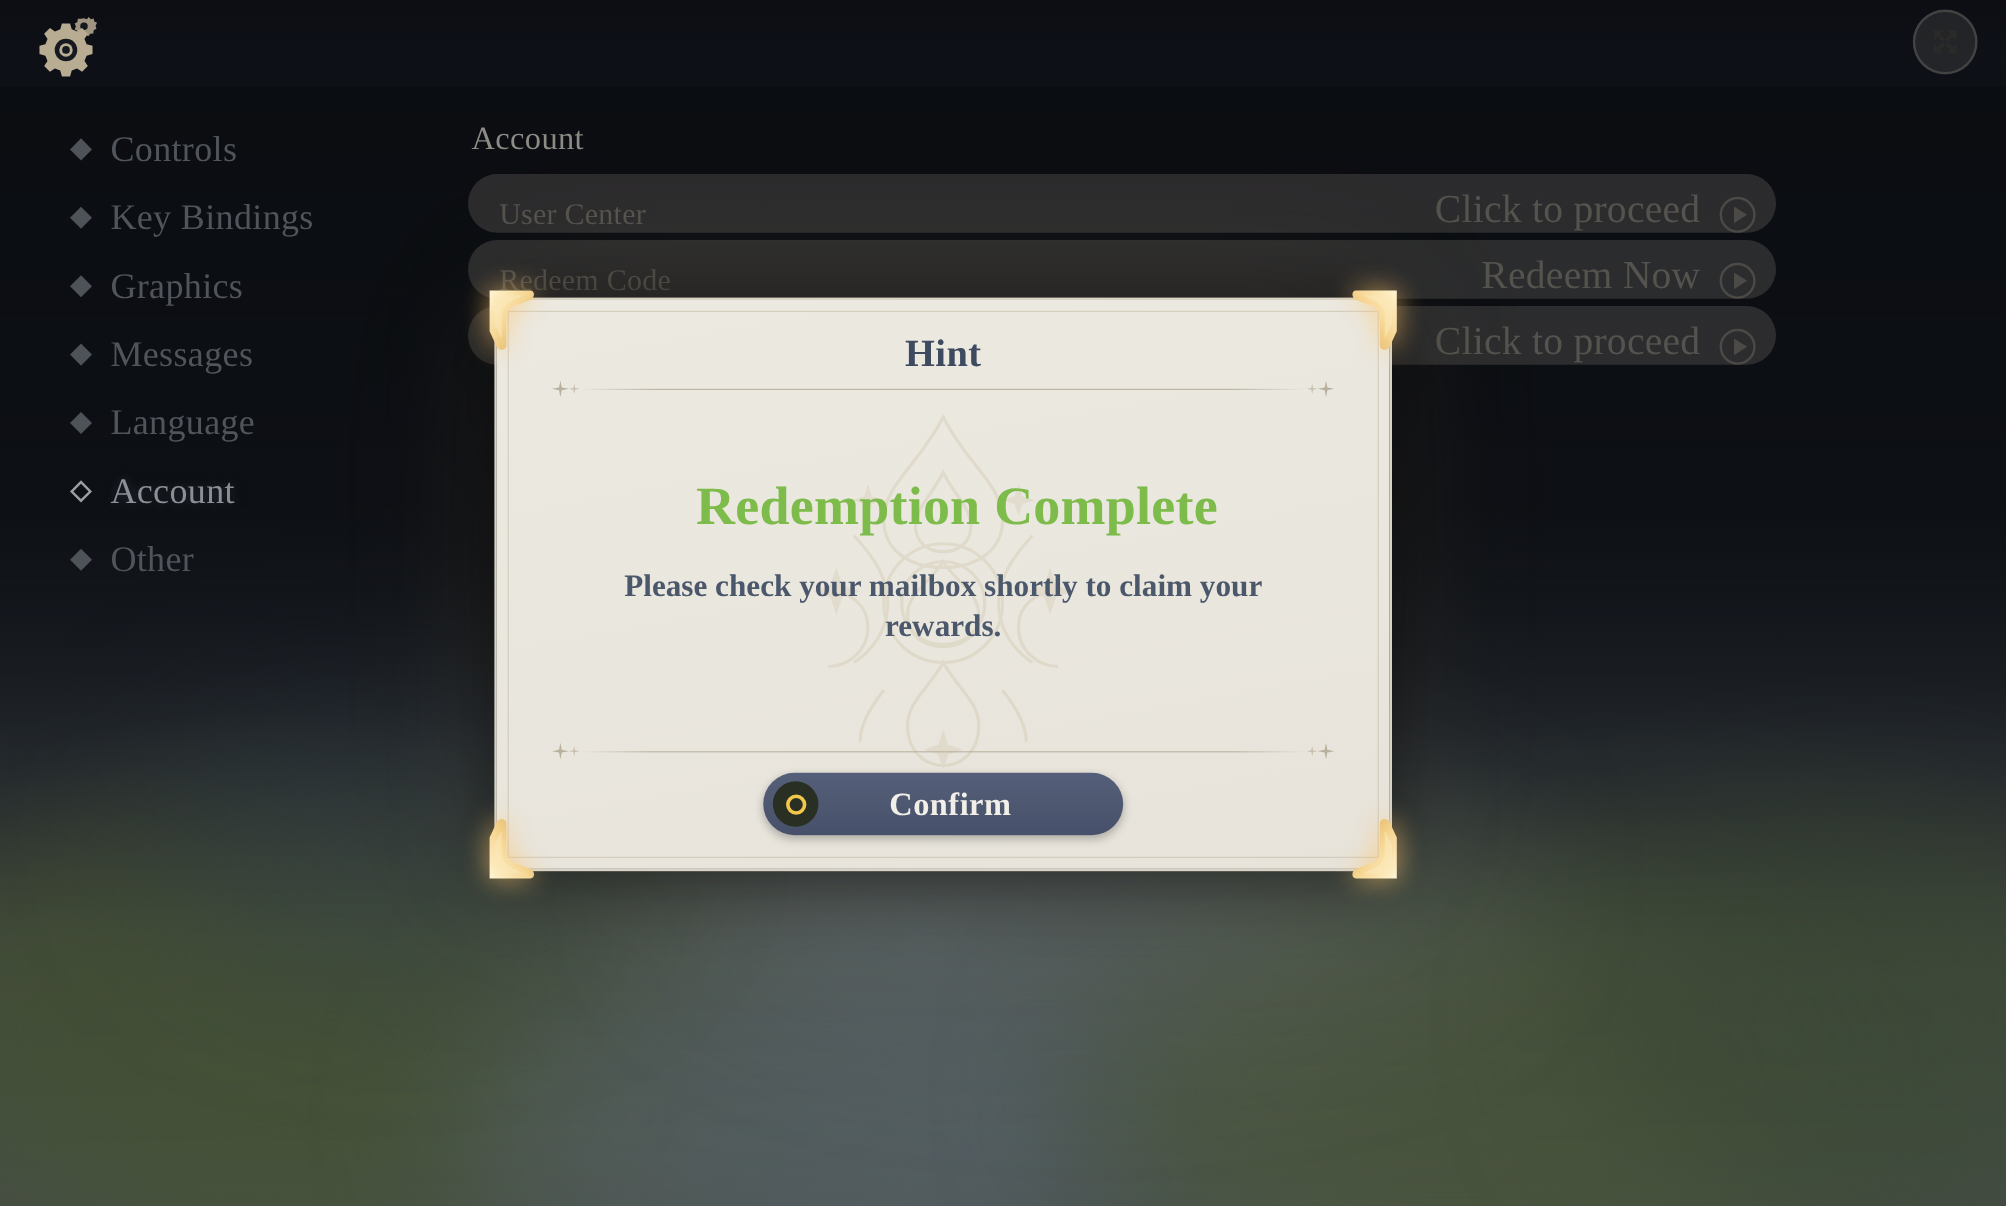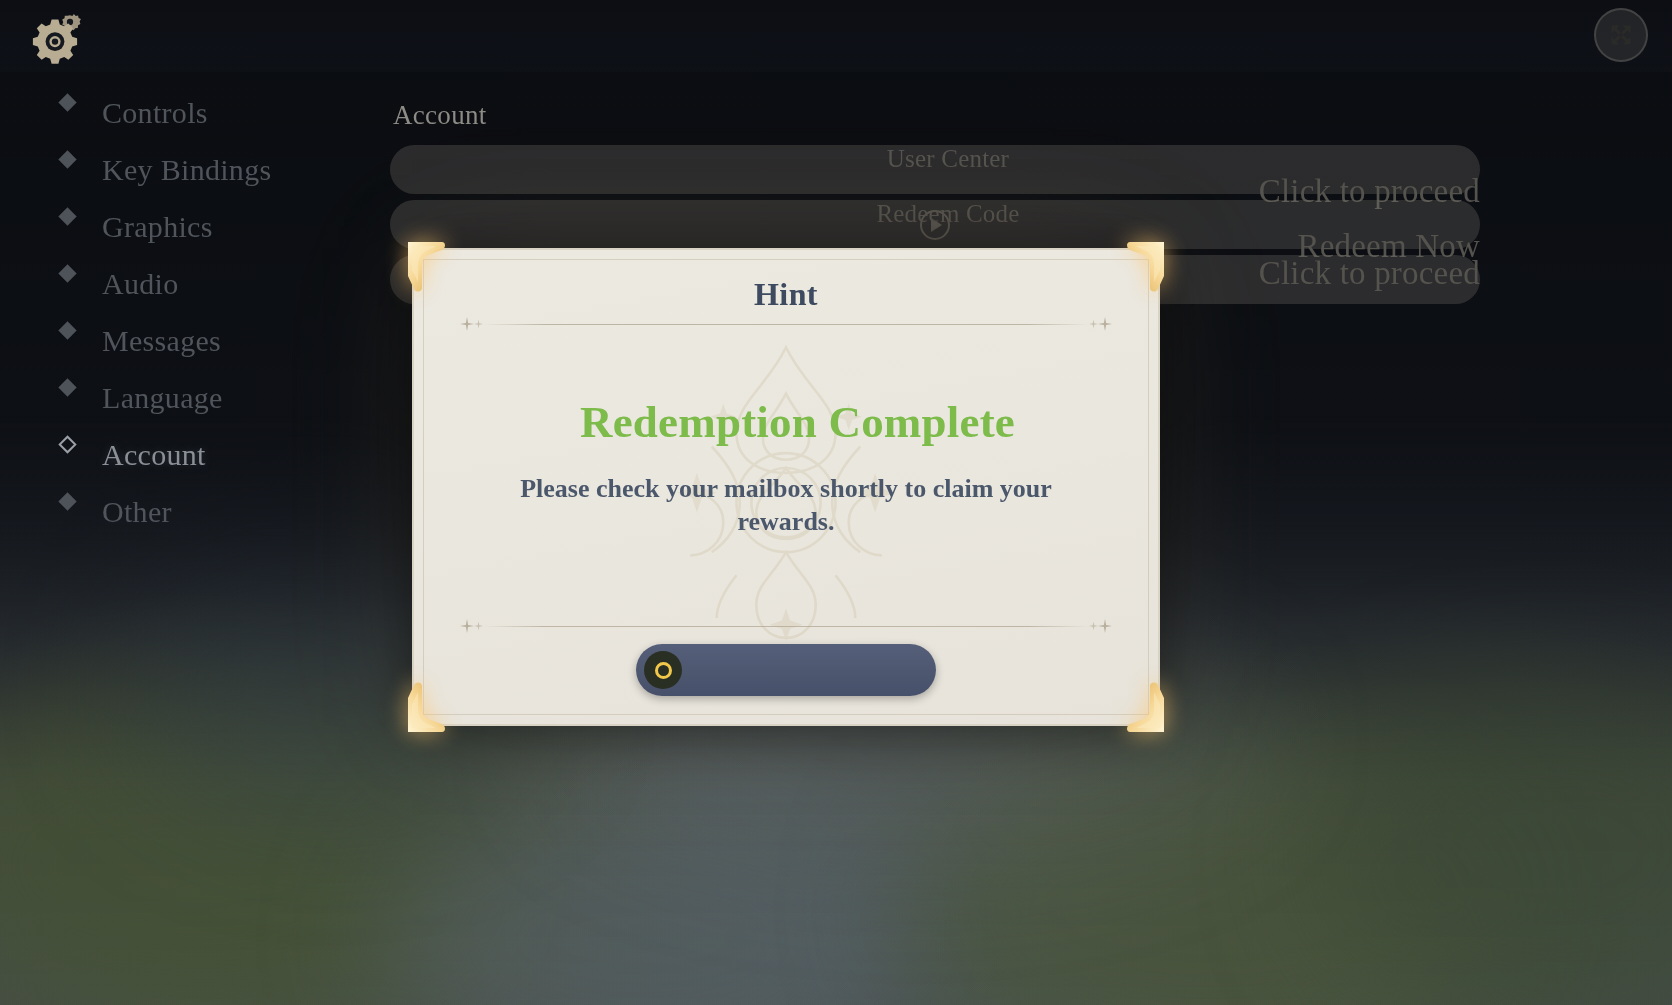--- a/index.html
+++ b/index.html
@@ -86,25 +86,24 @@
     display: flex; align-items: center; justify-content: center;
     cursor: pointer;
   }
 
   
   .sidebar {
     position: absolute; left: 0; top: 96px;
     width: 380px;
   }
   .side-item {
-    display: flex; align-items: flex-start;
+    display: flex; align-items: center;
     height: 57px;
     padding-left: 92px;
     cursor: pointer;
-    gap: 10px;
   }
   .side-diamond {
     width: 13px; height: 13px;
     margin-right: 18px; margin-left: -31px;
     transform: rotate(45deg);
     background: #4e5259;
     flex: none;
   }
   .side-item.active .side-diamond {
     background: transparent;
@@ -128,24 +127,23 @@
     font-size: 27px; color: #8d8b85;
     font-family: "Liberation Serif", serif;
     margin-bottom: 14px; padding-left: 3px;
     letter-spacing: 0.3px;
   }
   .row {
     position: relative;
     height: 49px;
     border-radius: 24.5px;
     background: rgba(120,116,108,0.30);
-    display: flex; align-items: center;
+    display: flex; align-items: flex-end;
     margin-bottom: 6px;
     cursor: pointer;
-    flex-direction: column;
   }
   .row-label {
     font-size: 25px; color: #55534e;
     font-family: "Liberation Serif", serif;
     padding-left: 26px; letter-spacing: 0.2px;
   }
   .row-action {
     margin-left: auto;
     font-size: 33px; color: #55534e;
     font-family: "Liberation Serif", serif;
@@ -329,24 +327,20 @@
         <div class="side-diamond"></div>
         <div class="side-label">Controls</div>
       </div>
       <div class="side-item">
         <div class="side-diamond"></div>
         <div class="side-label">Key Bindings</div>
       </div>
       <div class="side-item">
         <div class="side-diamond"></div>
         <div class="side-label">Graphics</div>
-      </div>
-      <div class="side-item">
-        <div class="side-diamond"></div>
-        <div class="side-label">Audio</div>
       </div>
       <div class="side-item">
         <div class="side-diamond"></div>
         <div class="side-label">Messages</div>
       </div>
       <div class="side-item">
         <div class="side-diamond"></div>
         <div class="side-label">Language</div>
       </div>
       <div class="side-item active">
@@ -455,16 +449,17 @@
       <div class="star4 sm"></div>
       <div class="line"></div>
       <div class="star4 sm"></div>
       <div class="star4"></div>
     </div>
 
     <div class="confirm-btn">
       <div class="confirm-knob">
         <div class="confirm-ring"></div>
       </div>
+      <div class="confirm-label">Confirm</div>
     </div>
   </div>
 
 </div>
 
 </body></html>

